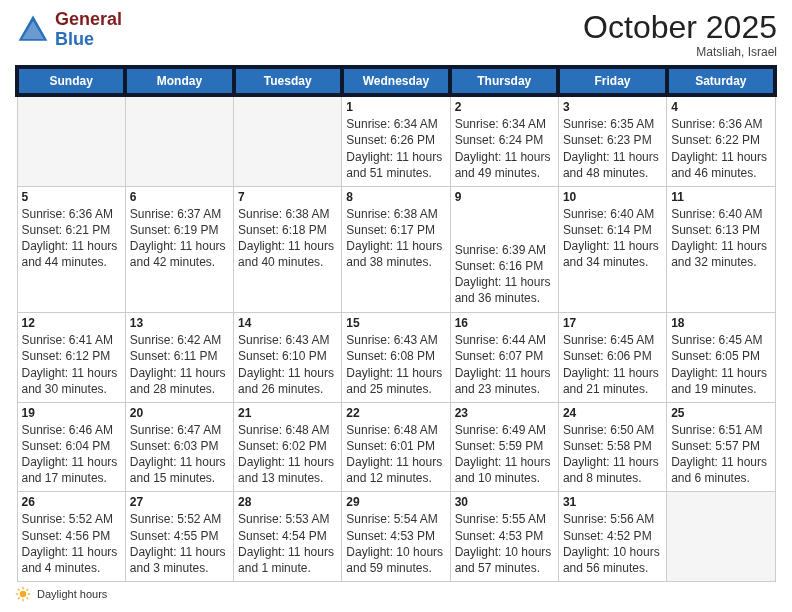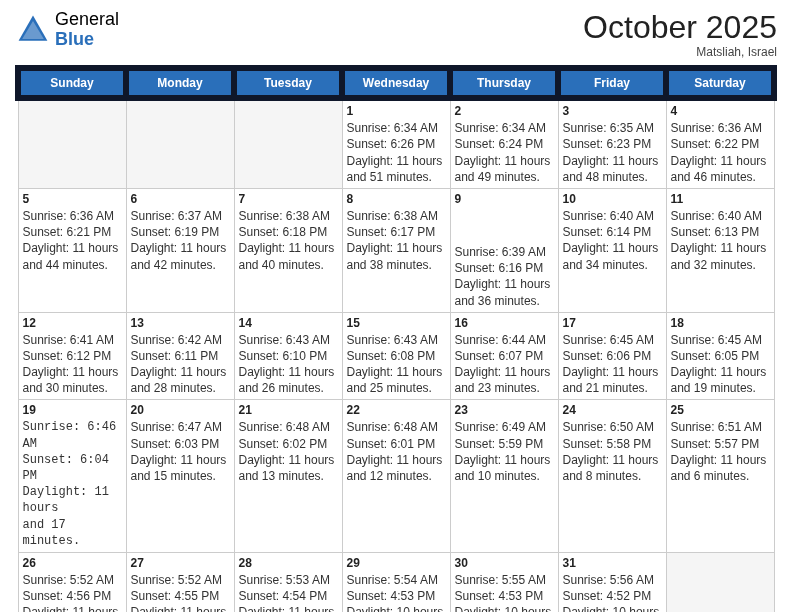--- a/index.html
+++ b/index.html
@@ -28,22 +28,22 @@
       align-items: center;
       gap: 4px;
     }
     .logo-text {
       display: flex;
       flex-direction: column;
       line-height: 1.1;
     }
     .logo-general {
       font-size: 18px;
-      font-weight: normal;
-      color: #000000;
+      font-weight: bold;
+      color: #7f1d1d;
     }
     .logo-blue {
       font-size: 18px;
       font-weight: bold;
       color: #2a6fba;
     }
     .logo-icon {
       width: 36px;
       height: 36px;
     }
@@ -66,21 +66,21 @@
       flex: 1;
       table-layout: fixed;
     }
     .calendar th {
       background: #2a6fba;
       color: #fff;
       text-align: center;
       font-size: 12px;
       font-weight: bold;
       padding: 5px 2px;
-      border: 6px solid #0f172a;
+      border: 4px solid #0f172a;
     }
     .calendar td {
       border: 1px solid #ccc;
       vertical-align: top;
       padding: 3px 4px;
       font-size: 9.5px;
       color: #333;
       background: #fff;
       height: 78px;
       width: calc(100% / 7);
@@ -278,21 +278,21 @@
             <span class="day-num">18</span>
             <div class="day-info" style="white-space: pre-line;">Sunrise: 6:45 AM
 Sunset: 6:05 PM
 Daylight: 11 hours
 and 19 minutes.</div>
           </td>
         </tr>
         <tr>
           <td>
             <span class="day-num">19</span>
-            <div class="day-info" style="white-space: pre-line; font-family: Liberation Mono, monospace;">Sunrise: 6:46 AM
+            <div class="day-info" style="white-space: pre-line;">Sunrise: 6:46 AM
 Sunset: 6:04 PM
 Daylight: 11 hours
 and 17 minutes.</div>
           </td>
           <td>
             <span class="day-num">20</span>
             <div class="day-info" style="white-space: pre-line;">Sunrise: 6:47 AM
 Sunset: 6:03 PM
 Daylight: 11 hours
 and 15 minutes.</div>

